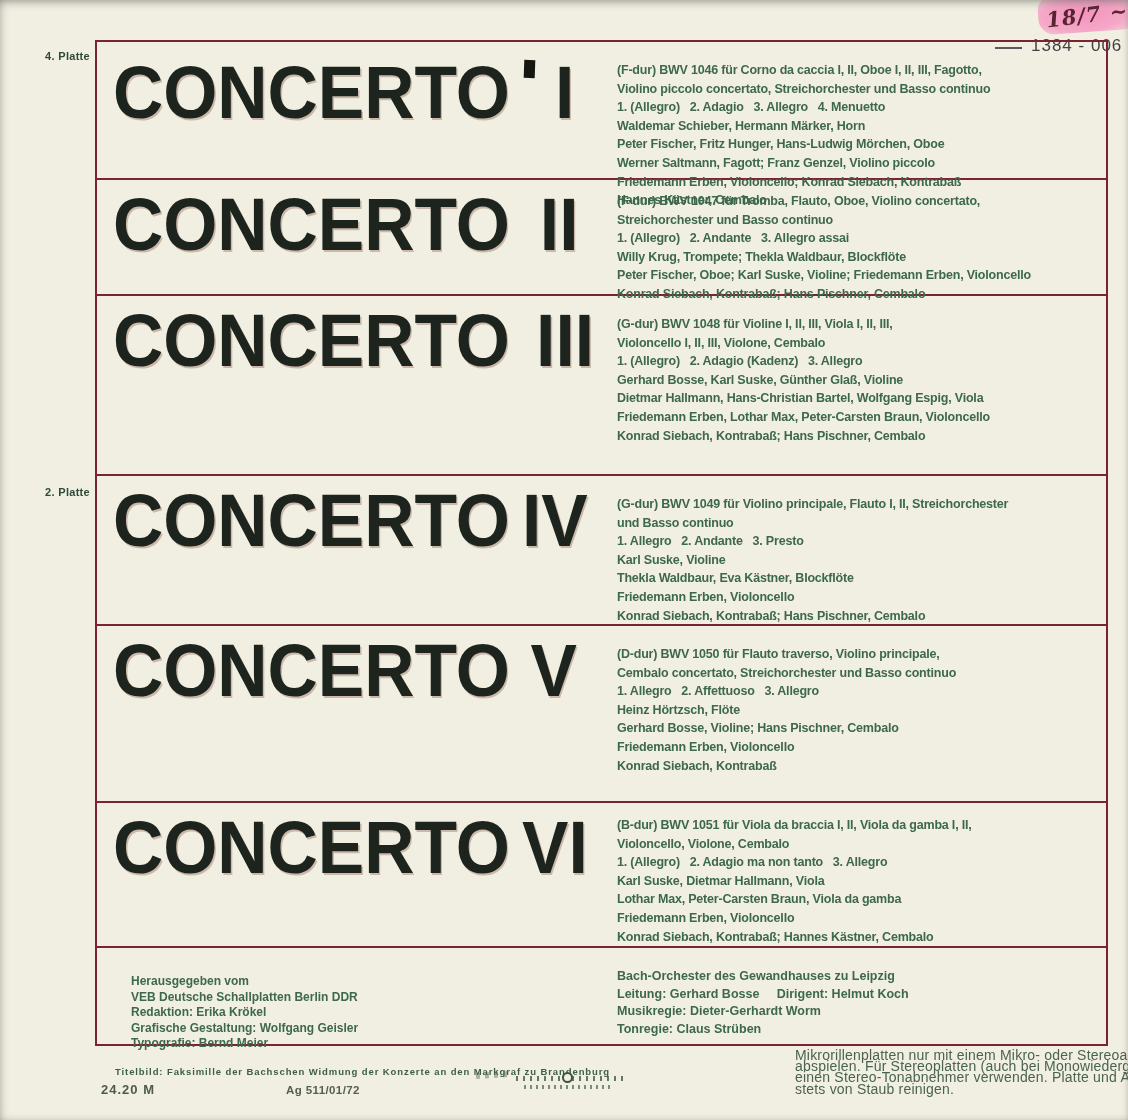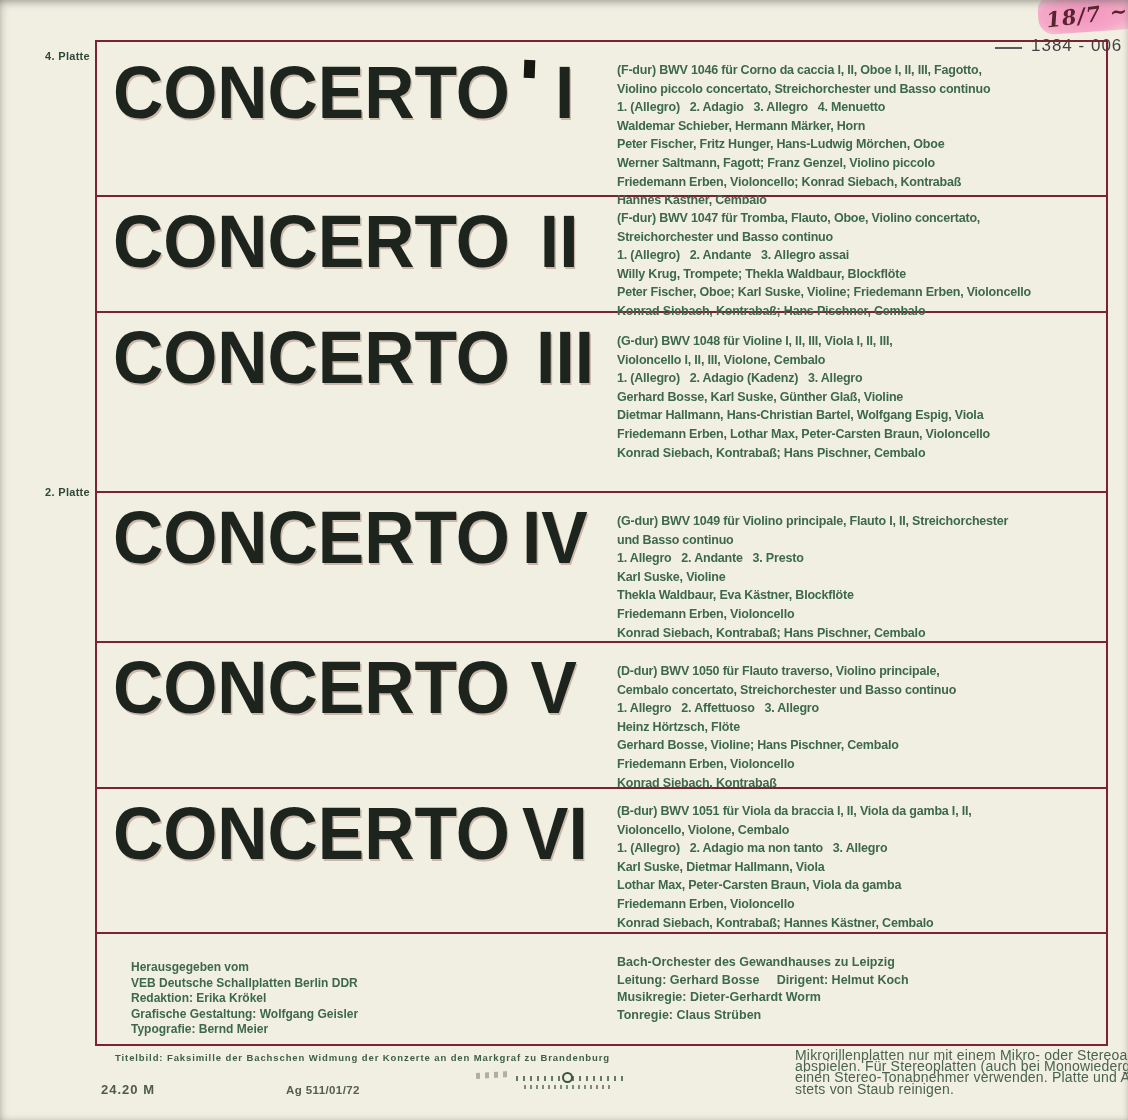--- a/index.html
+++ b/index.html
@@ -20,23 +20,23 @@
   .handwritten{position:absolute;left:1046px;top:2px;width:90px;font-family:"DejaVu Serif",serif;
     font-style:italic;font-weight:700;font-size:21px;color:#572430;transform:rotate(-7deg);
     letter-spacing:1px;white-space:nowrap;}
   .catalog-dash{position:absolute;left:995px;top:47px;width:27px;height:2px;background:#5a5a58;}
   .catalog{position:absolute;left:1031px;top:36px;font-size:17px;font-weight:400;
     color:var(--catalog-gray);letter-spacing:1px;white-space:nowrap;}
 
   .grid{position:absolute;left:95px;top:40px;width:1013px;height:1006px;
     border:2px solid var(--border);}
   .row{position:relative;border-bottom:2px solid var(--border);}
-  .row:nth-child(1){height:155px;} .row:nth-child(2){height:116px;}
+  .row:nth-child(1){height:138px;} .row:nth-child(2){height:116px;}
   .row:nth-child(3){height:180px;} .row:nth-child(4){height:150px;padding-left:31px;}
-  .row:nth-child(5){height:146px;padding-left:33px;} .row:nth-child(6){height:145px;}
+  .row:nth-child(5){height:177px;padding-left:33px;} .row:nth-child(6){height:145px;}
   .row:nth-child(7){height:123px;border-bottom:none;}
 
   .title-wrap{position:absolute;left:16px;top:8px;white-space:nowrap;
     font-weight:700;font-size:74px;line-height:1;color:var(--title-ink);
     transform:scaleX(.94);transform-origin:0 0;
     text-shadow:1.5px 1.5px 0 rgba(106,44,28,.28);}
   .row:nth-child(1) .title-wrap{top:14px;}
   .numeral{display:inline-block;}
   .row:nth-child(1) .numeral{margin-left:48px;}
   .row:nth-child(2) .numeral{margin-left:32px;}

